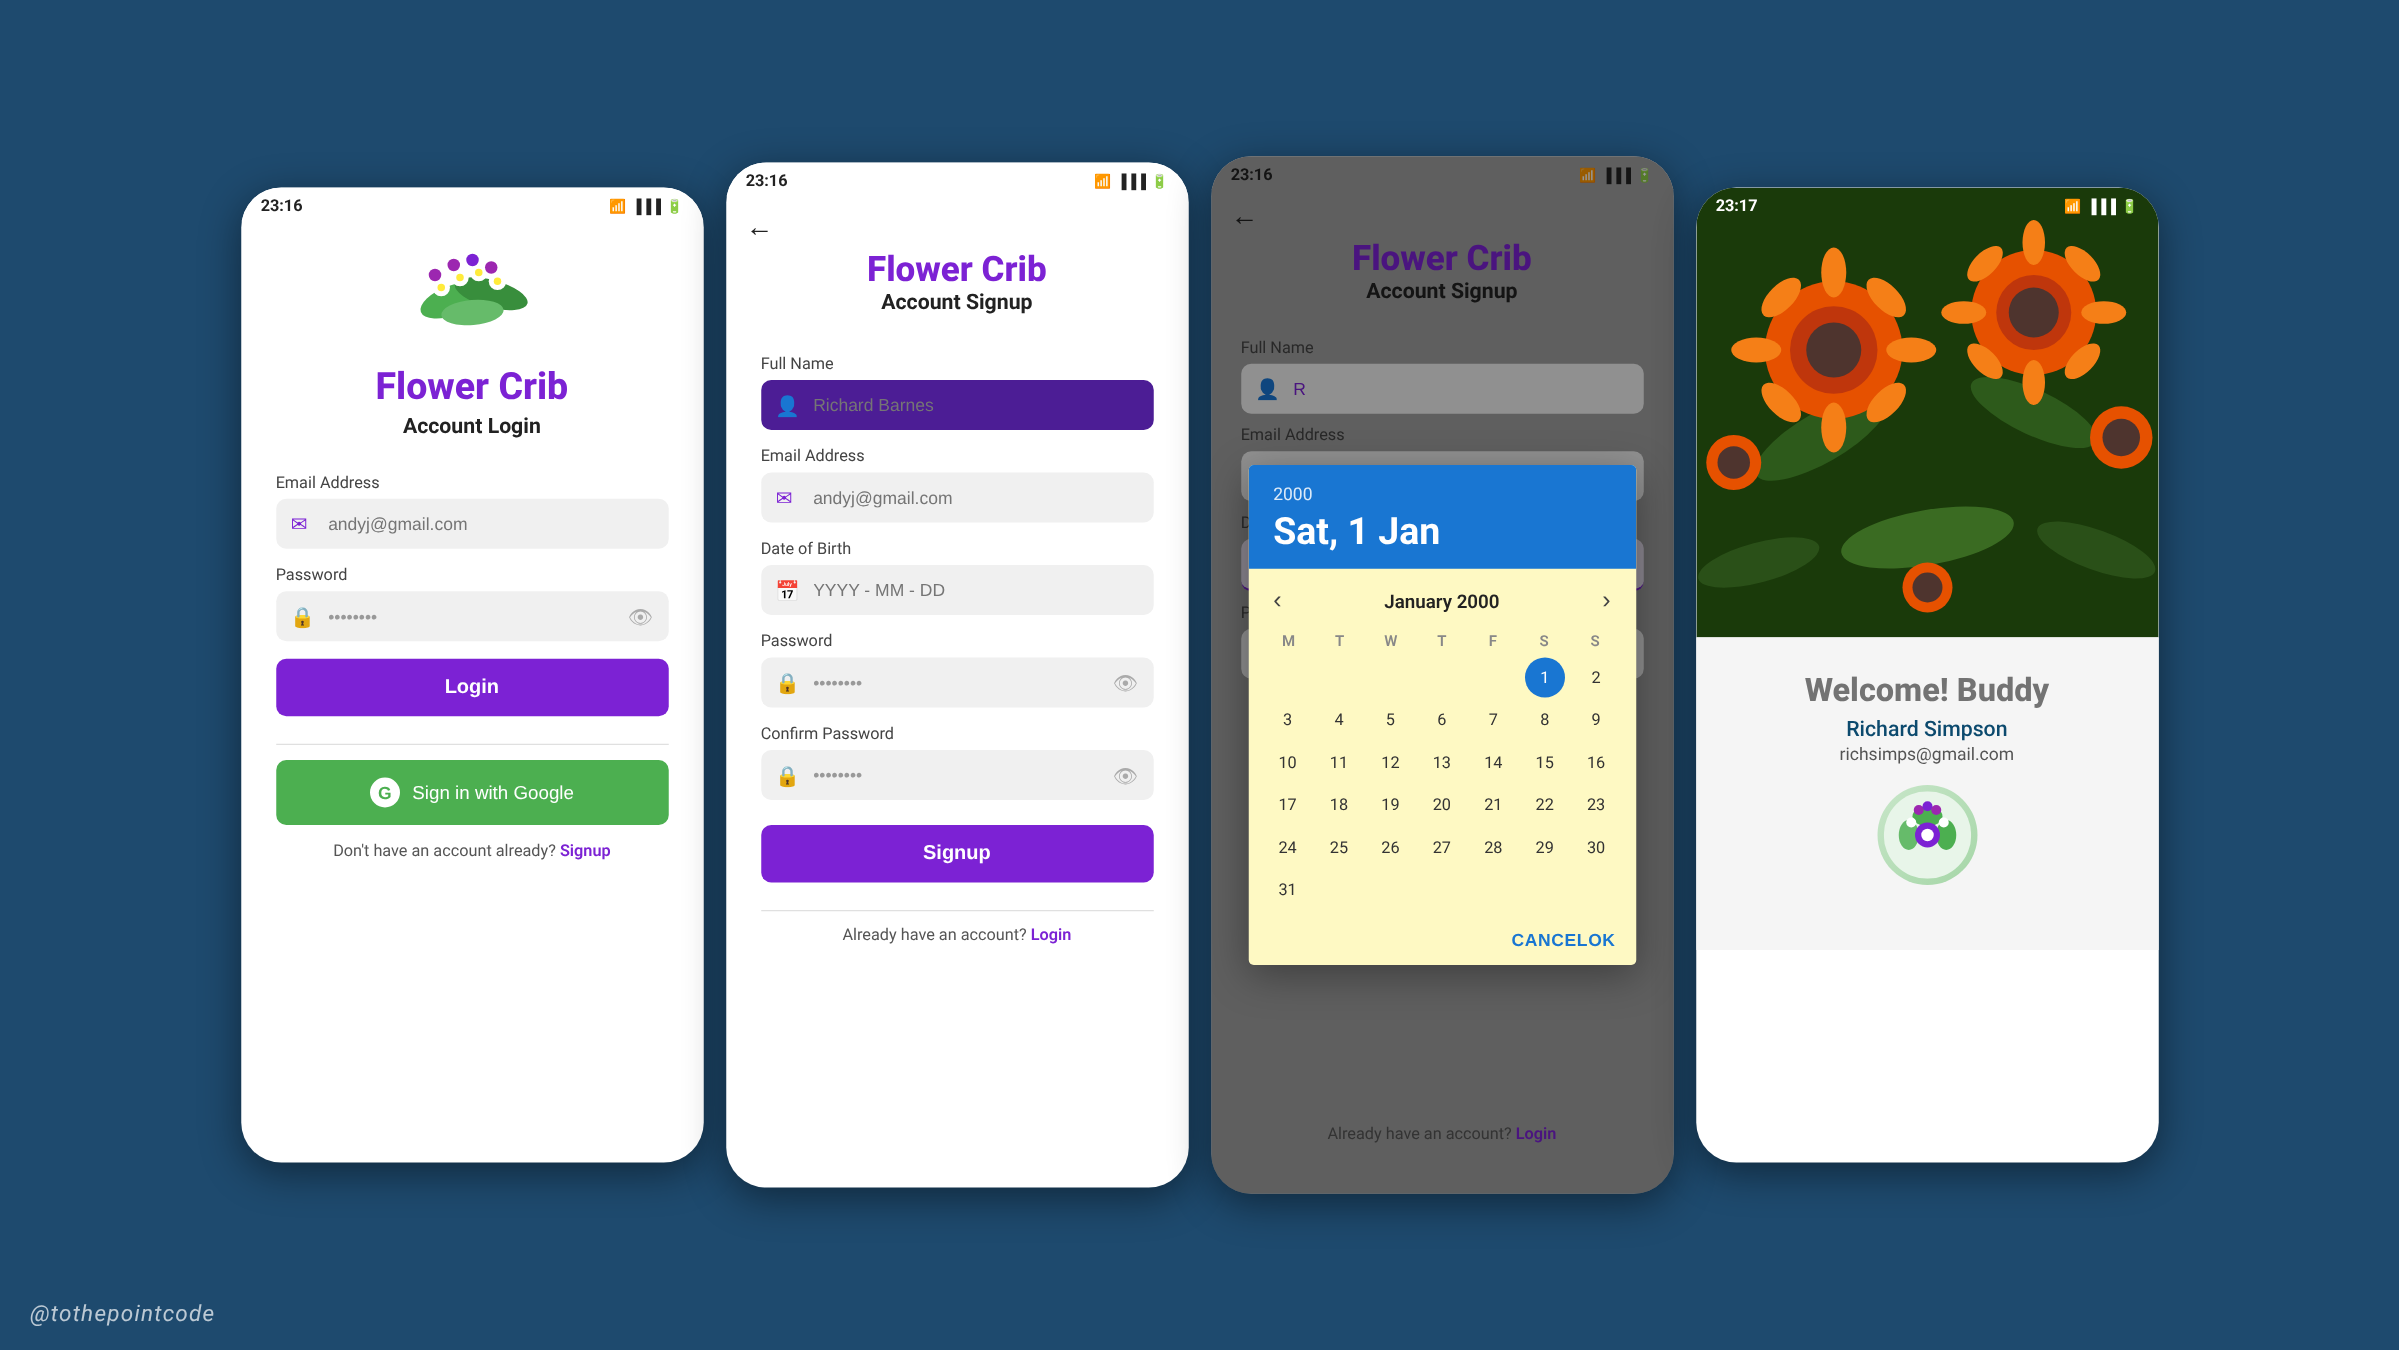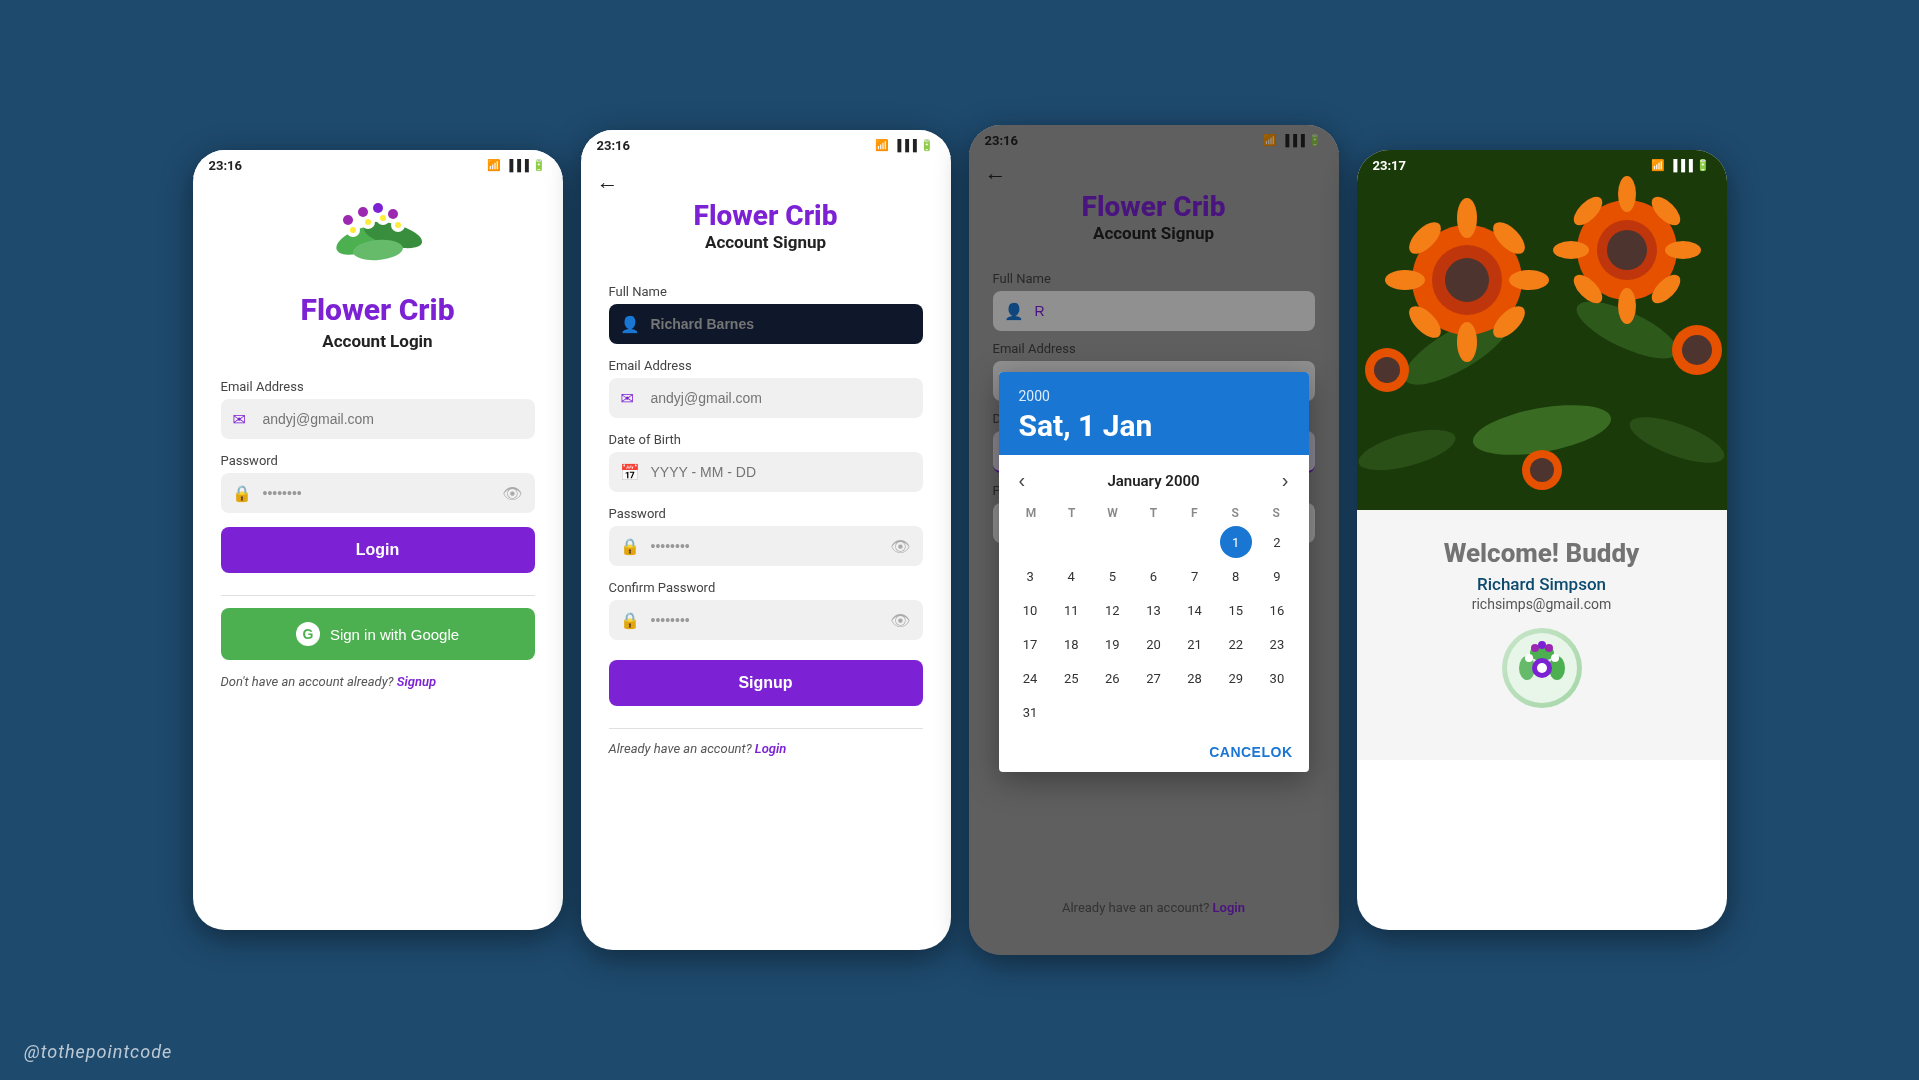--- a/index.html
+++ b/index.html
@@ -151,24 +151,23 @@
       background: #fff;
       border-radius: 50%;
       display: flex;
       align-items: center;
       justify-content: center;
       font-size: 14px;
       font-weight: 800;
       color: #4caf50;
     }
     .signup-text {
-      text-align: left;
+      text-align: center;
       font-size: 13px;
       color: #555;
-      font-style: italic;
     }
     .signup-link { color: #7c22d4; font-weight: 600; text-decoration: none; cursor: pointer; }
     .divider { height: 1px; background: #e0e0e0; margin: 12px 0; }
 
     
     .back-btn {
       padding: 12px 16px 0;
       font-size: 22px;
       cursor: pointer;
       color: #222;
@@ -184,21 +183,21 @@
       position: absolute;
       top: 0; left: 0; right: 0; bottom: 0;
       background: rgba(0,0,0,0.4);
       z-index: 1;
     }
     .calendar-dialog {
       position: absolute;
       top: 50%;
       left: 50%;
       transform: translate(-50%, -42%);
-      background: #ffffff;
+      background: #fef9c3;
       border-radius: 4px;
       width: 310px;
       box-shadow: 0 8px 32px rgba(0,0,0,0.35);
       z-index: 10;
       overflow: hidden;
     }
     .cal-header {
       background: #1976d2;
       padding: 16px 20px 12px;
       color: #fff;
@@ -443,21 +442,21 @@
     <div style="text-align:center; padding: 4px 0 14px;">
       <div class="signup-title">Flower Crib</div>
       <div class="page-subtitle">Account Signup</div>
     </div>
 
     <div class="phone-content">
       <div class="input-group">
         <label class="form-label">Full Name</label>
         <div class="input-wrap">
           <span class="input-icon">👤</span>
-          <input class="input-field" type="text" style="width: 100%; background: #0f172a; border: none; border-radius: 8px; padding: 12px 14px 12px 42px; font-size: 14px; color: rgb(153, 153, 153); outline: none; font-weight: bold;" placeholder="Richard Barnes">
+          <input class="input-field" type="text" style="width: 100%; background: #4c1d95; border: none; border-radius: 8px; padding: 12px 14px 12px 42px; font-size: 14px; color: rgb(153, 153, 153); outline: none;" placeholder="Richard Barnes">
         </div>
       </div>
       <div class="input-group">
         <label class="form-label">Email Address</label>
         <div class="input-wrap">
           <span class="input-icon">✉</span>
           <input class="input-field" type="text" style="width: 100%; background: rgb(240, 240, 240); border: none; border-radius: 8px; padding: 12px 14px 12px 42px; font-size: 14px; color: rgb(153, 153, 153); outline: none;" placeholder="andyj@gmail.com">
         </div>
       </div>
       <div class="input-group">

